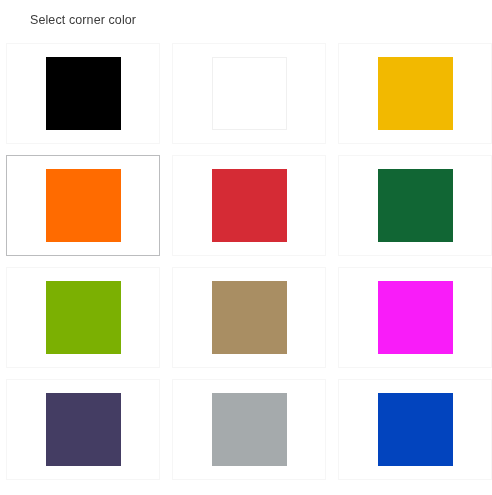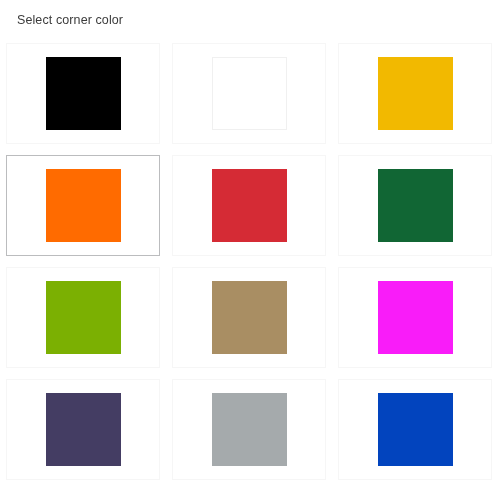--- a/index.html
+++ b/index.html
@@ -16,21 +16,21 @@
 
   #app {
     position: relative;
     width: 492px;
     height: 495px;
     box-sizing: border-box;
   }
 
   #panel-title {
     position: absolute;
-    left: 17px;
+    left: 30px;
     top: 12px;
     font-size: 12.5px;
     line-height: 16px;
     color: #3b3b3b;
     letter-spacing: 0.1px;
     white-space: nowrap;
   }
 
   #swatch-grid {
     position: absolute;

